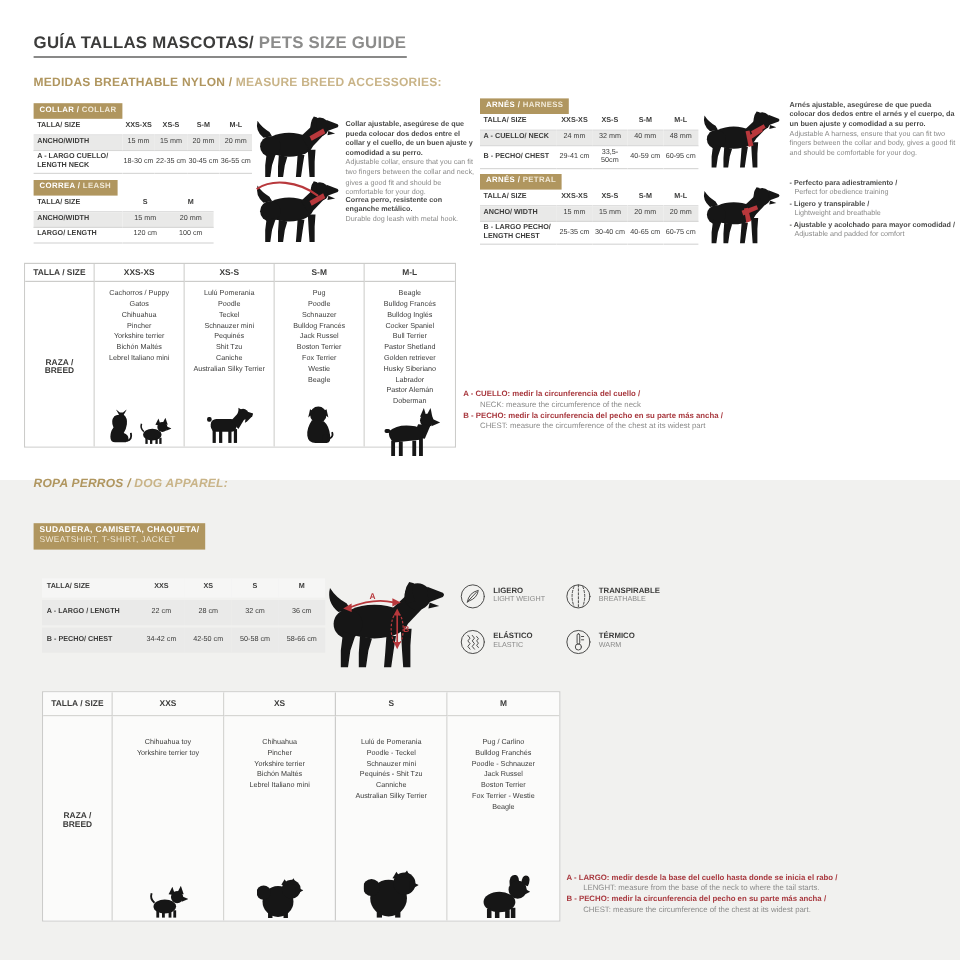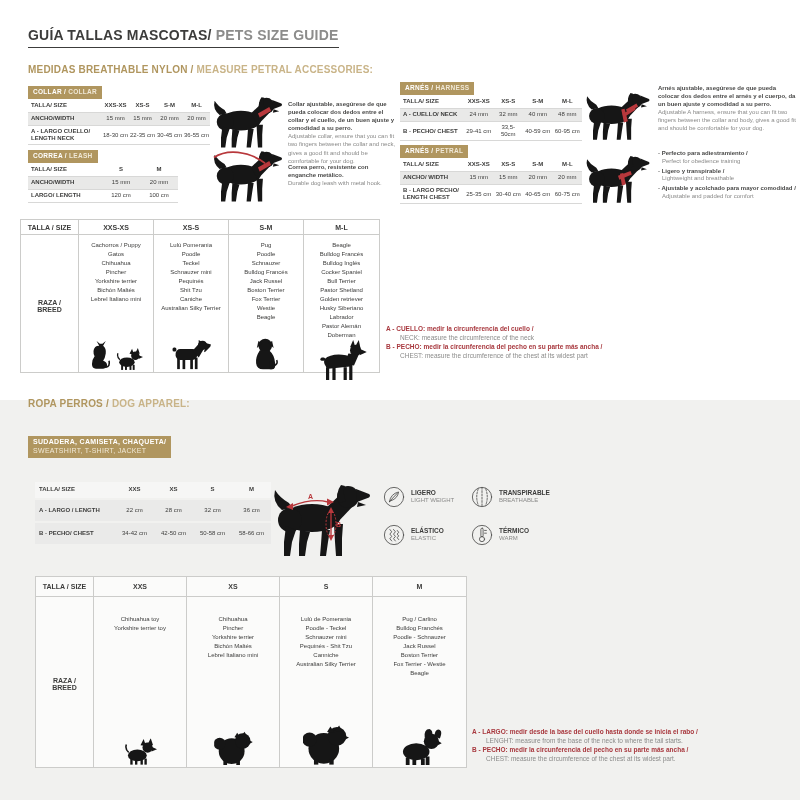--- a/index.html
+++ b/index.html
@@ -169,21 +169,21 @@
           <rect x="29" y="29" width="4" height="9"></rect>
       </g>
     </symbol>
   </defs>
 </svg>
 
 <div class="page">
 
   <h1 class="main-title"><span class="t1">GUÍA TALLAS MASCOTAS/</span><span class="t2"> PETS SIZE GUIDE</span></h1>
 
-  <h2 class="sec-heading" style="left:28px;top:64px;"><span>MEDIDAS BREATHABLE NYLON /</span><span class="h2"> MEASURE PETRAL ACCESSORIES:</span></h2>
+  <h2 class="sec-heading" style="left:28px;top:64px;"><span>MEDIDAS BREATHABLE NYLON /</span><span class="h2"> MEASURE BREED ACCESSORIES:</span></h2>
 
   <div class="badge" style="left:28px;top:86px;"><span>COLLAR /</span><span class="b2"> COLLAR</span></div>
   <div class="tbl" style="left:28px;top:100px;grid-template-columns:74px 27px 27px 27px 27px;">
     <div class="c lab hd">TALLA/ SIZE</div>
     <div class="c hd">XXS-XS</div>
     <div class="c hd">XS-S</div>
     <div class="c hd">S-M</div>
     <div class="c hd">M-L</div>
     <div class="c lab sh">ANCHO/WIDTH</div>
     <div class="c sh">15 mm</div>
@@ -368,21 +368,21 @@
 
   <div class="rnotes" style="left:386px;top:324px;width:300px;">
     <div class="es">A - CUELLO: medir la circunferencia del cuello /</div>
     <div class="en">NECK: measure the circumference of the neck</div>
     <div class="es">B - PECHO: medir la circunferencia del pecho en su parte más ancha /</div>
     <div class="en">CHEST: measure the circumference of the chest at its widest part</div>
   </div>
 
   <div class="bottom"></div>
 
-  <h2 class="sec-heading" style="left:28px;top:398px;"><span>ROPA PERROS /</span><span class="h2"> DOG APPAREL:</span></h2>
+  <h2 class="sec-heading" style="left:28px;top:398px;font-style:italic;"><span>ROPA PERROS /</span><span class="h2"> DOG APPAREL:</span></h2>
 
   <div class="badge" style="left:28px;top:436px;font-size:7px;">
     <span>SUDADERA, CAMISETA, CHAQUETA/</span>
     <span class="bl2">SWEATSHIRT, T-SHIRT, JACKET</span>
   </div>
 
   <div class="atbl" style="left:35px;top:482px;">
     <div class="ac ah alab">TALLA/ SIZE</div>
     <div class="ac ah">XXS</div>
     <div class="ac ah">XS</div>

